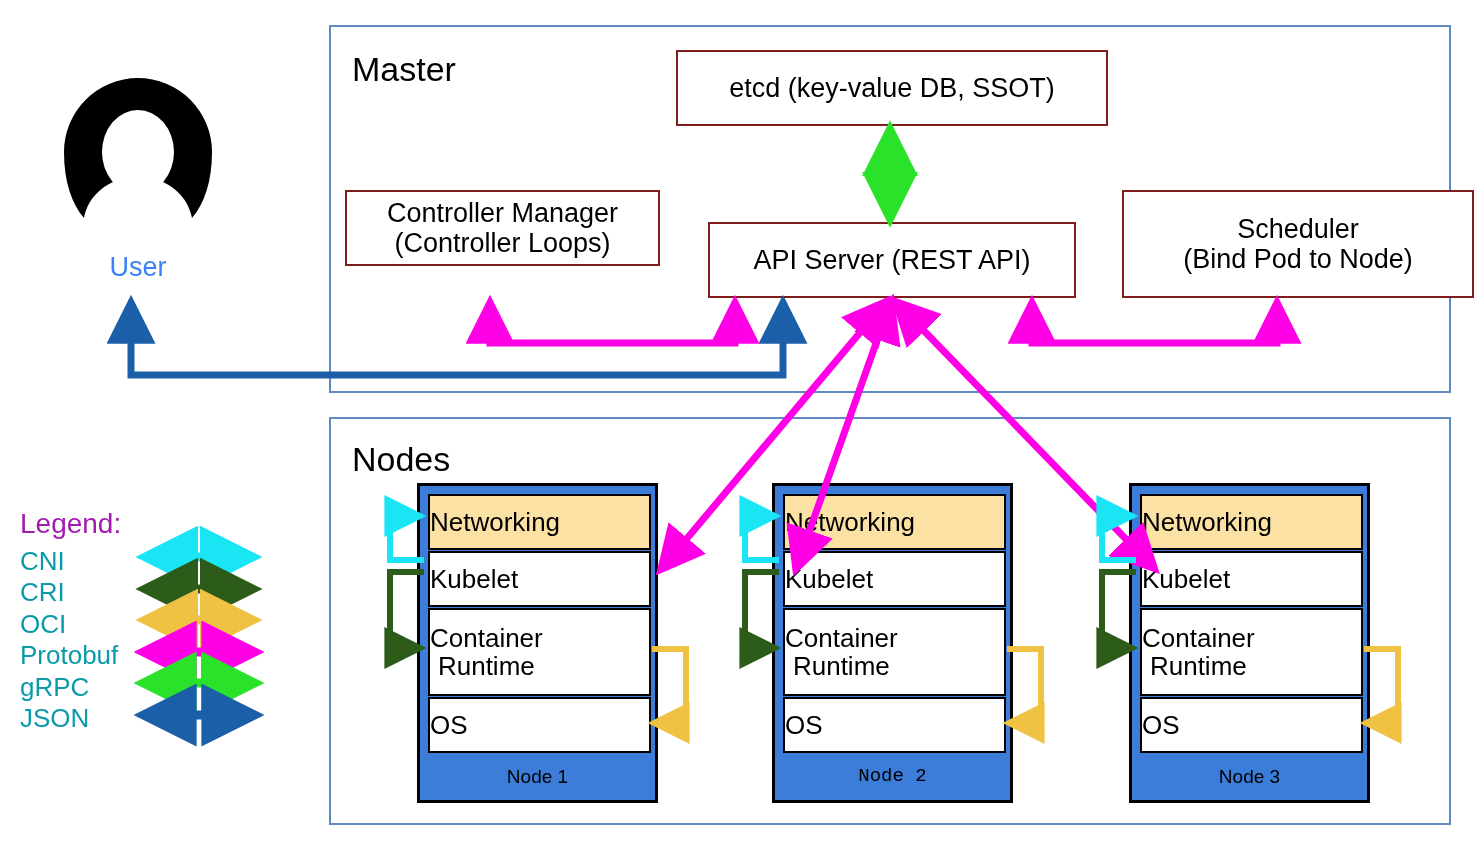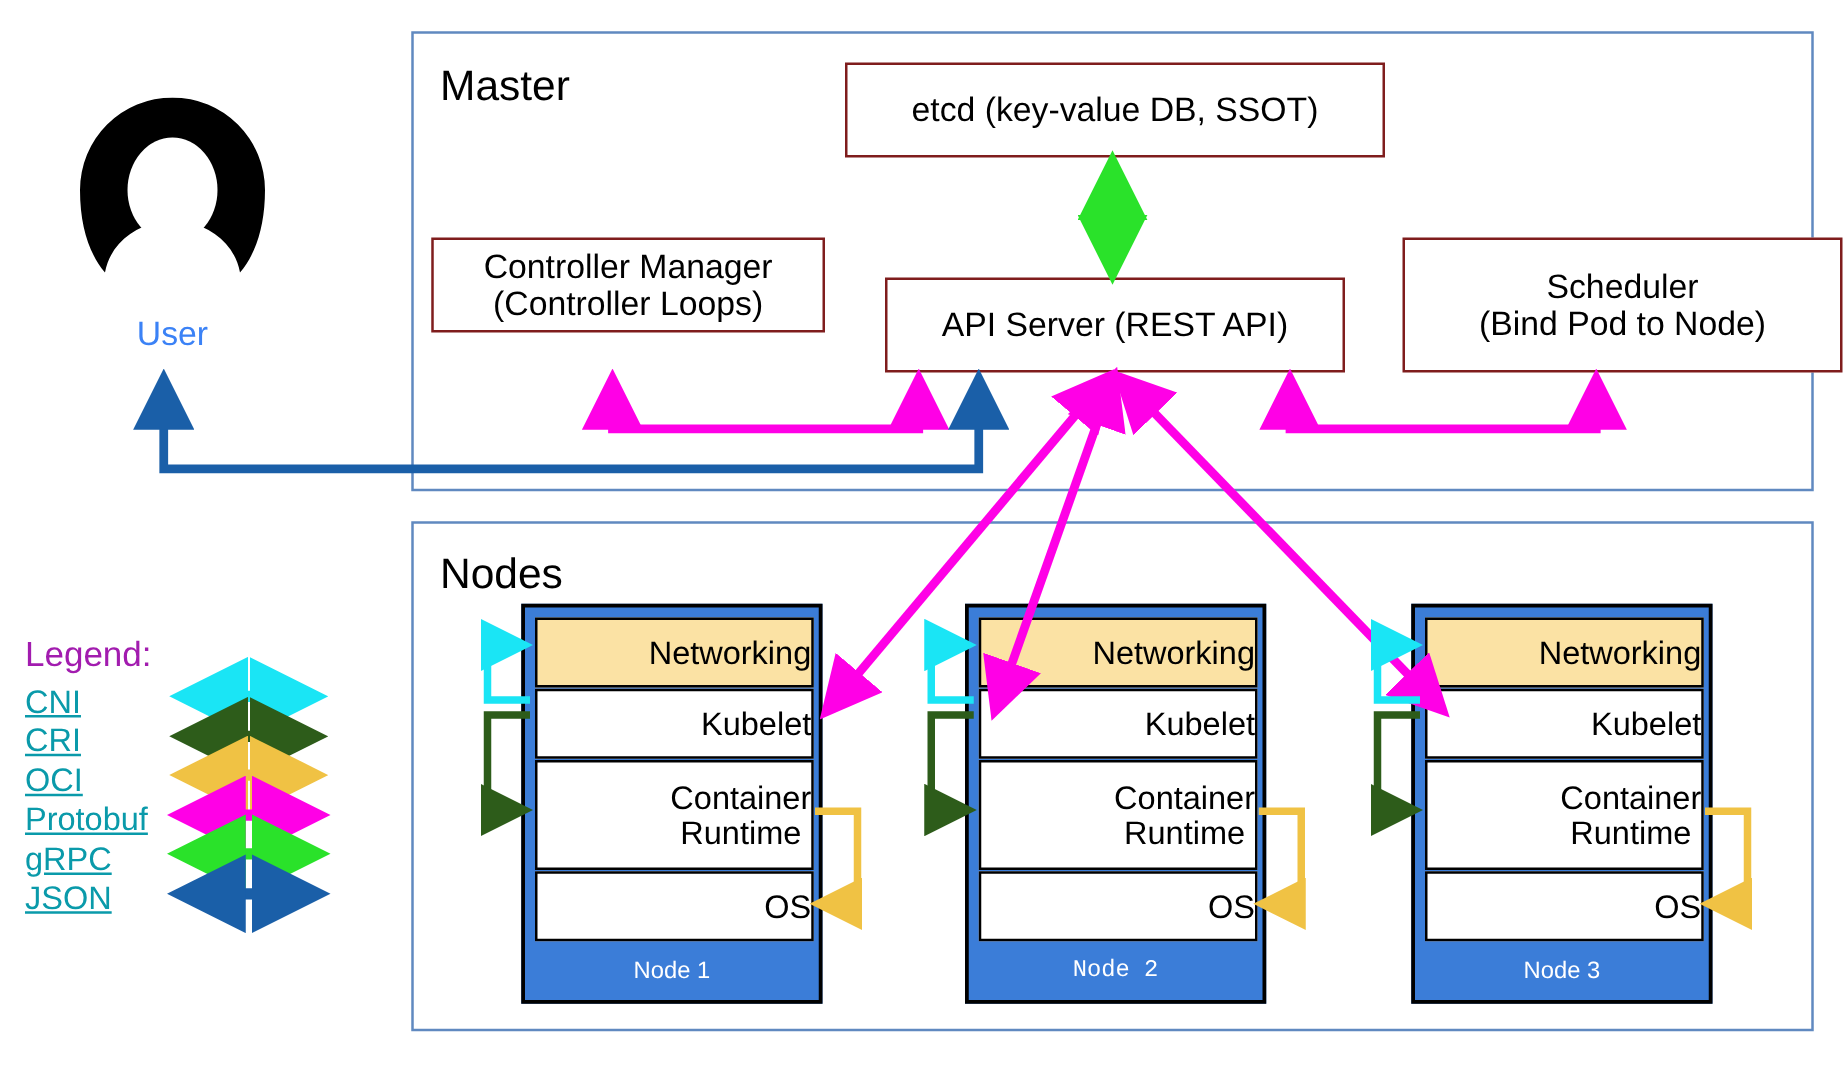--- a/index.html
+++ b/index.html
@@ -53,35 +53,35 @@
   .node-box {
     border: 3px solid #000000;
     background: #3b7dd8;
   }
   .node-row {
     position: absolute;
     border: 2px solid #000000;
     background: #ffffff;
     display: flex;
     align-items: center;
-    justify-content: flex-end;
+    justify-content: flex-start;
     text-align: center;
   }
   .node-row.net { background: #fbe2a4; }
   .node-row-label {
     font-size: 26px;
     line-height: 1.08;
     color: #000;
     white-space: pre-line;
   }
   .node-name {
     position: absolute;
     left: 0; right: 0;
     text-align: center;
-    color: #ffffff;
+    color: #000000;
     font-size: 19px;
     line-height: 1;
   }
 
   
   .user-label {
     position: absolute;
     text-align: center;
     font-size: 27px;
     line-height: 1;
@@ -93,21 +93,20 @@
     position: absolute;
     font-size: 28px;
     line-height: 1;
     color: #a21caf;
   }
   .legend-item-label {
     position: absolute;
     font-size: 26px;
     line-height: 1;
     color: #0a9aaa;
-    text-decoration: underline;
     text-underline-offset: 2px;
     white-space: nowrap;
   }
 
   svg.overlay {
     position: absolute;
     left: 0; top: 0;
     width: 1475px; height: 852px;
     pointer-events: none;
   }

